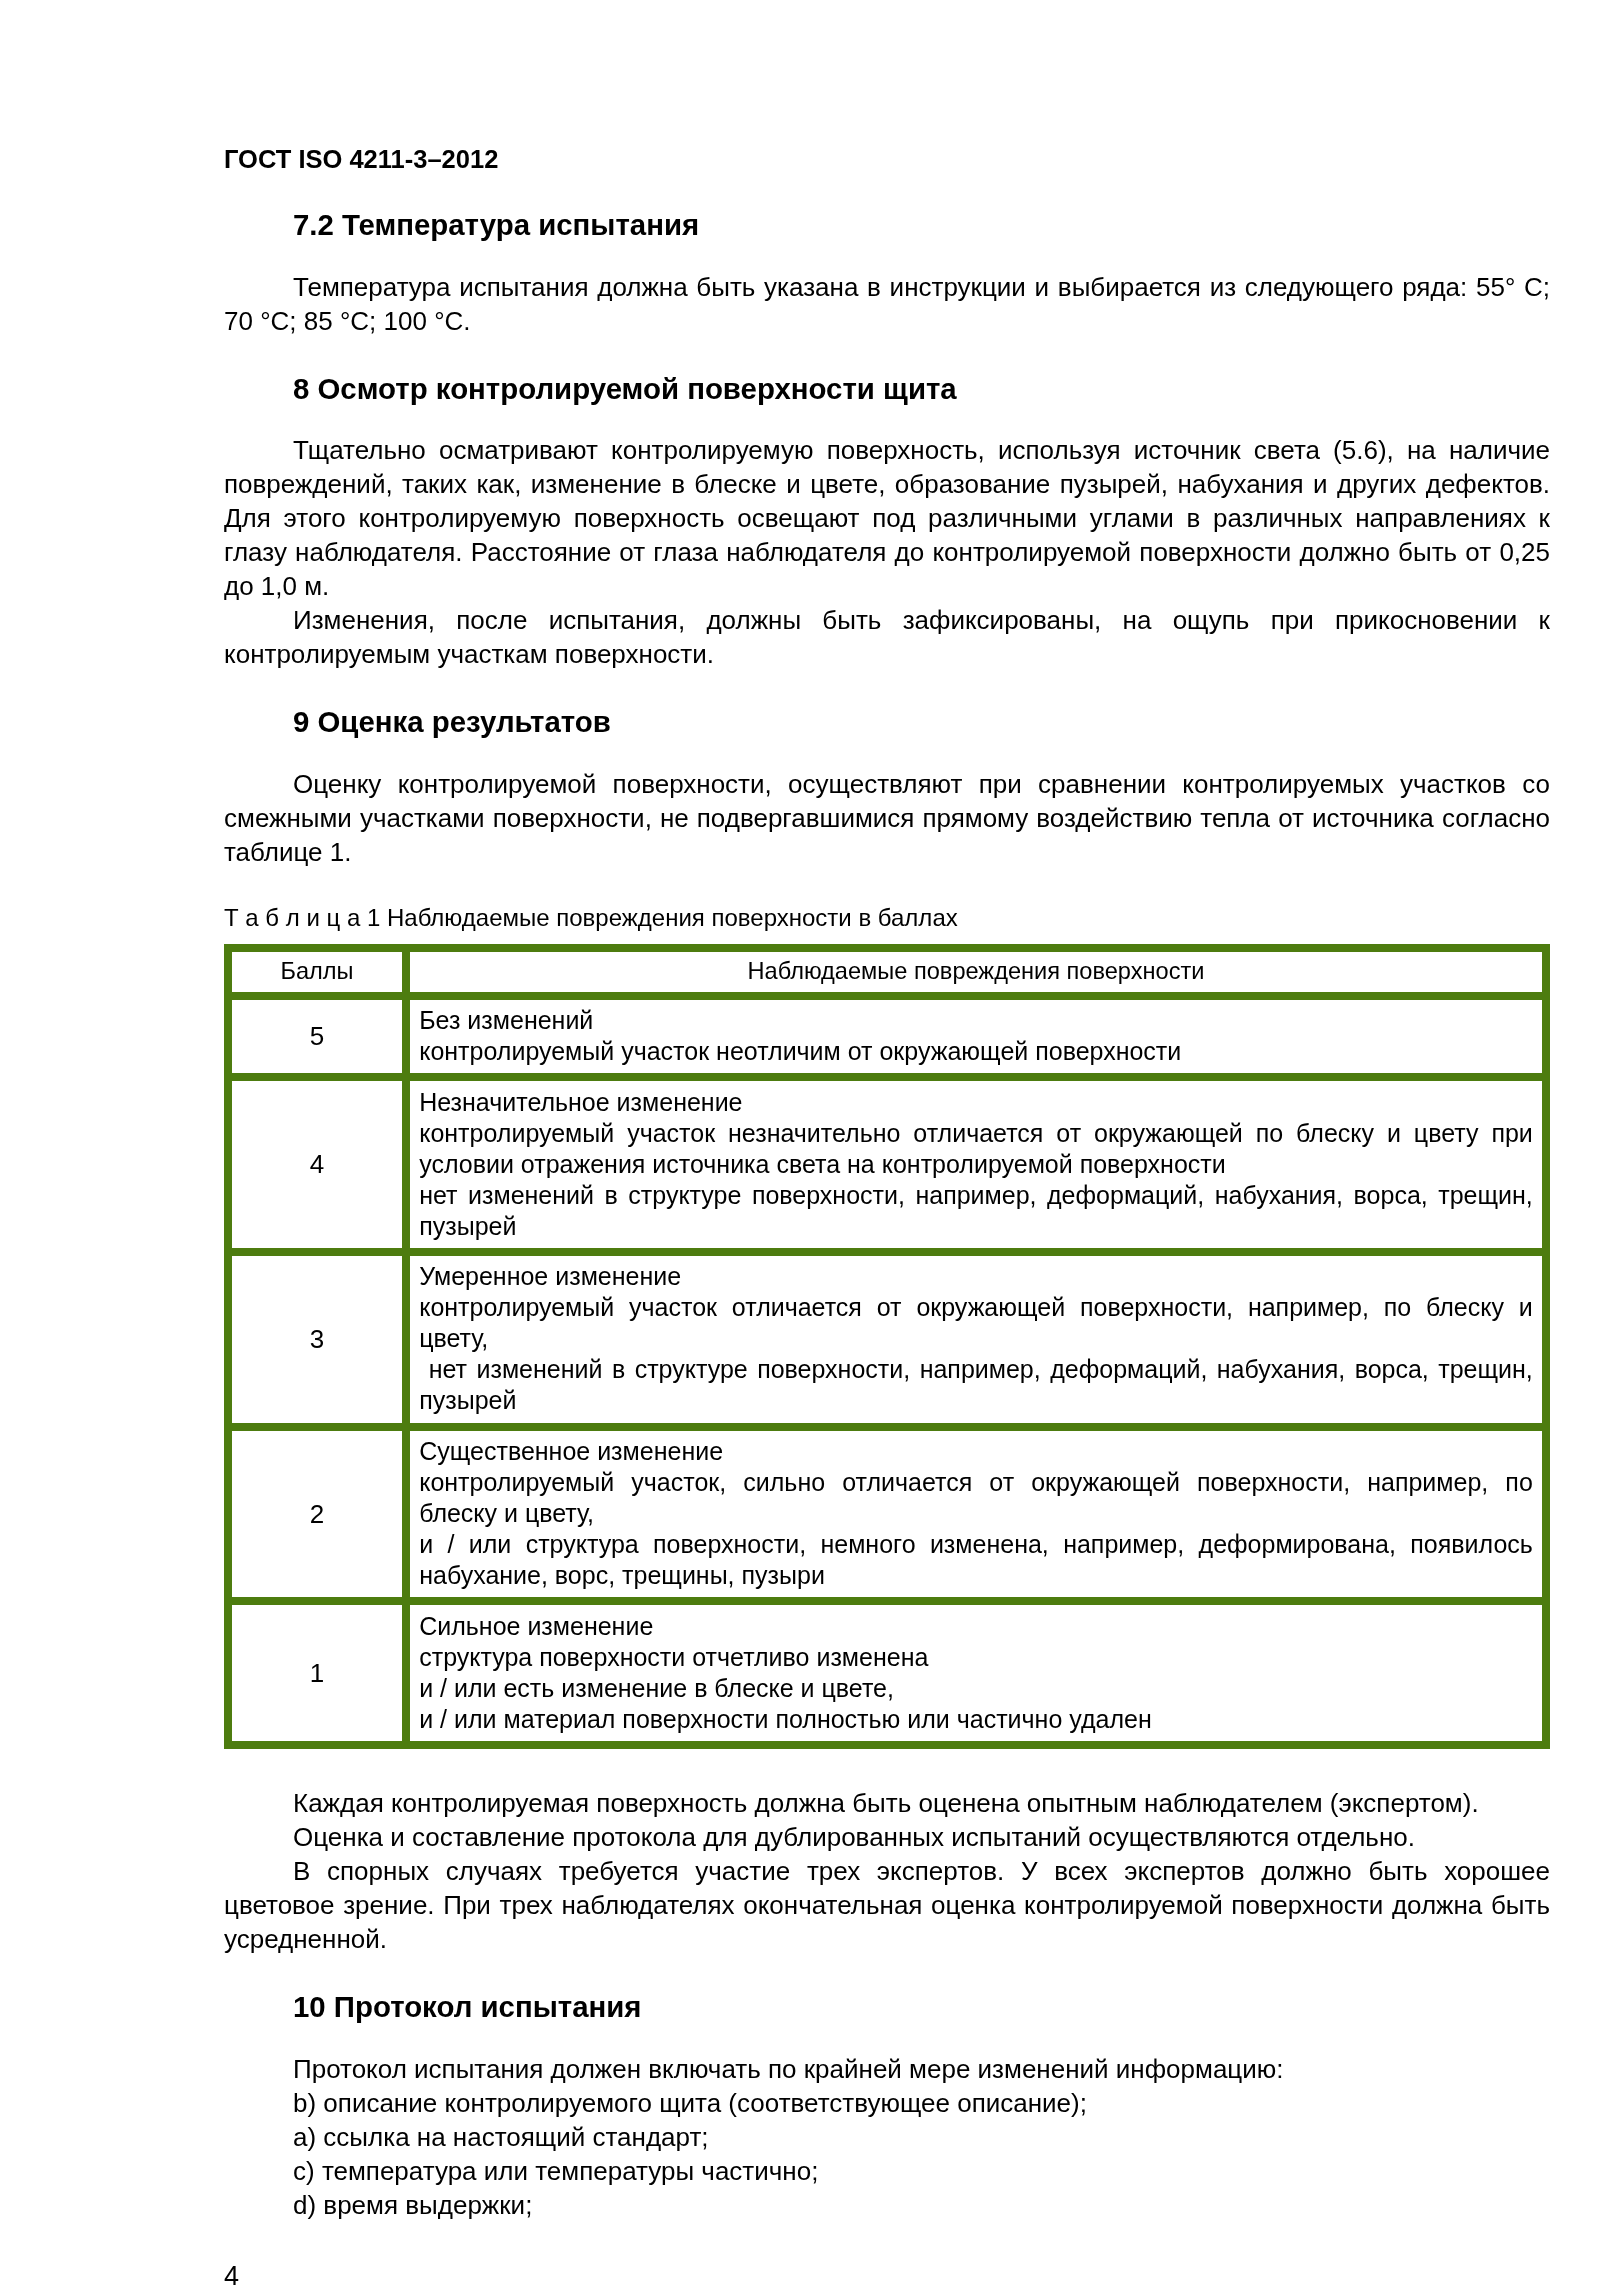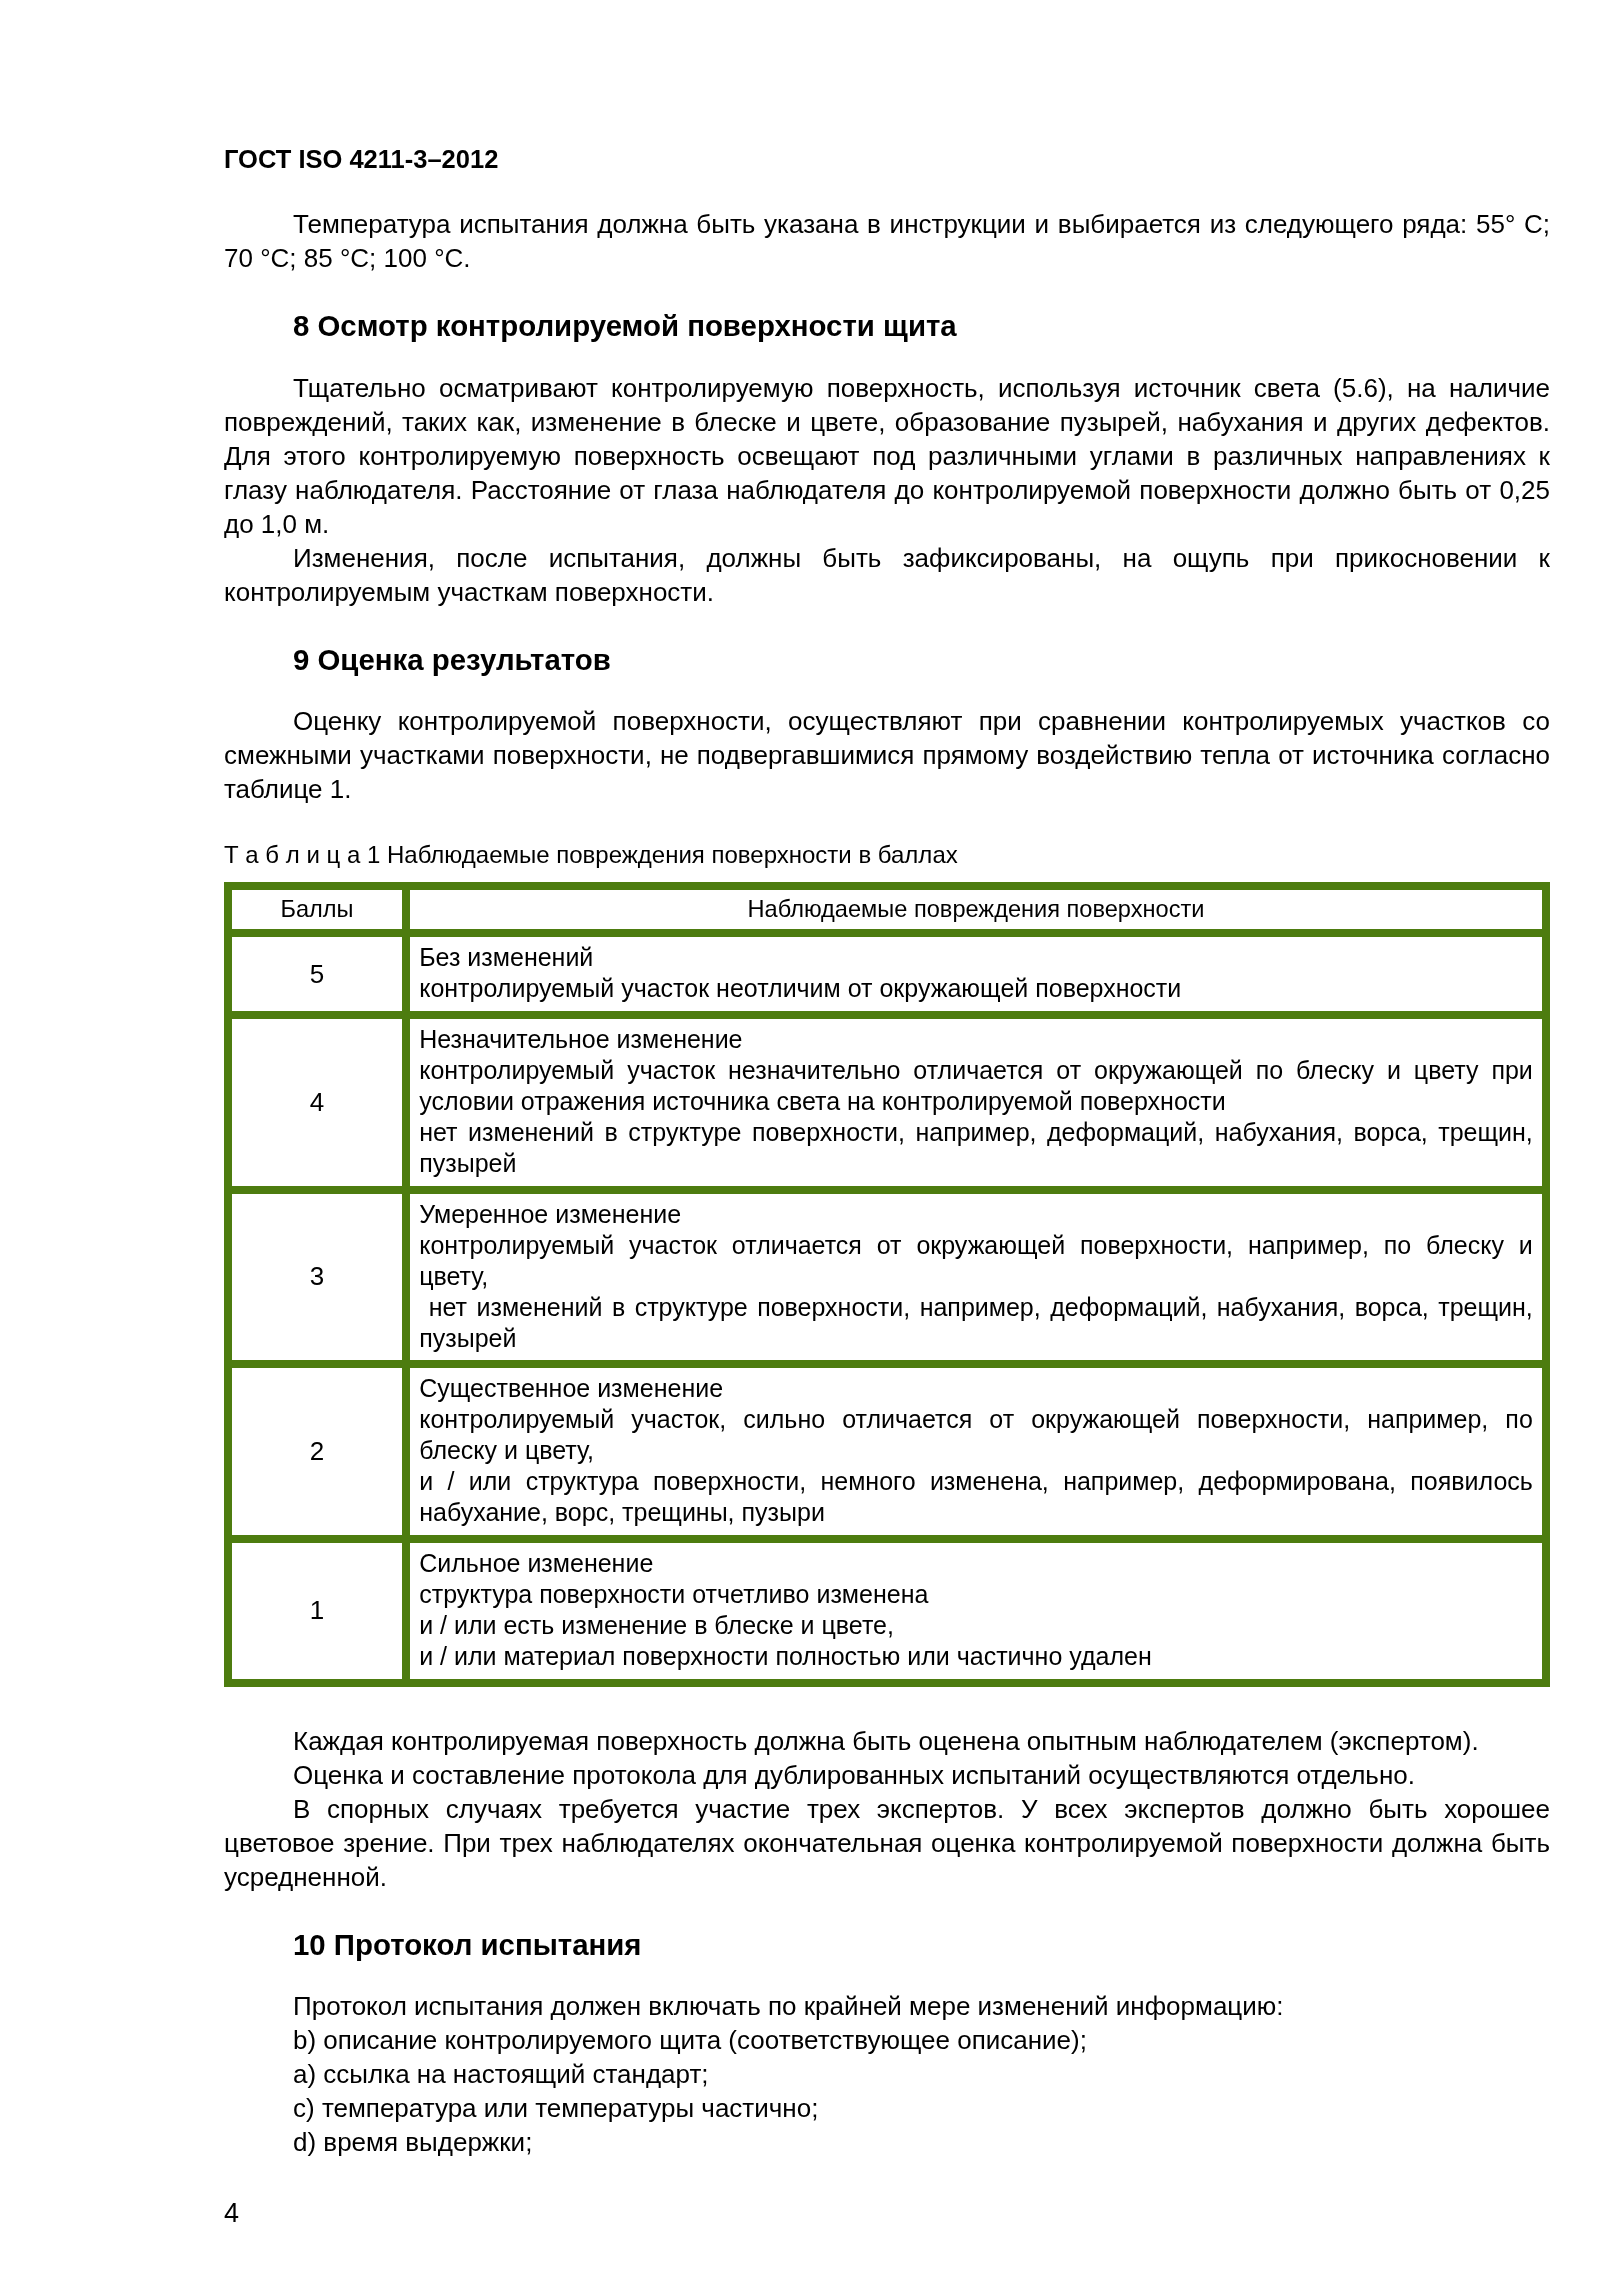--- a/index.html
+++ b/index.html
@@ -88,20 +88,21 @@
     margin-top: 39px;
   }
 </style>
 </head>
 <body>
 
 <div class="page">
   <div class="content">
     <div class="doc-number">ГОСТ ISO 4211-3–2012</div>
 
+    <div class="heading">7.2 Температура испытания</div>
       <div class="para">Температура испытания должна быть указана в инструкции и выбирается из следующего ряда: 55° С; 70 °С; 85 °С; 100 °С.</div>
       <div class="heading">8 Осмотр контролируемой поверхности щита</div>
       <div class="para">Тщательно осматривают контролируемую поверхность, используя источник света (5.6), на наличие повреждений, таких как, изменение в блеске и цвете, образование пузырей, набухания и других дефектов. Для этого контролируемую поверхность освещают под различными углами в различных направлениях к глазу наблюдателя. Расстояние от глаза наблюдателя до контролируемой поверхности должно быть от 0,25 до 1,0 м.</div>
       <div class="para">Изменения, после испытания, должны быть зафиксированы, на ощупь при прикосновении к контролируемым участкам поверхности.</div>
       <div class="heading">9 Оценка результатов</div>
       <div class="para">Оценку контролируемой поверхности, осуществляют при сравнении контролируемых участков со смежными участками поверхности, не подвергавшимися прямому воздействию тепла от источника согласно таблице 1.</div>
       <div class="caption"><span class="caption-label">Т а б л и ц а  1</span><span class="caption-text"> Наблюдаемые повреждения поверхности в баллах</span></div>
       <table class="scores-table">
         <thead>
           <tr>

